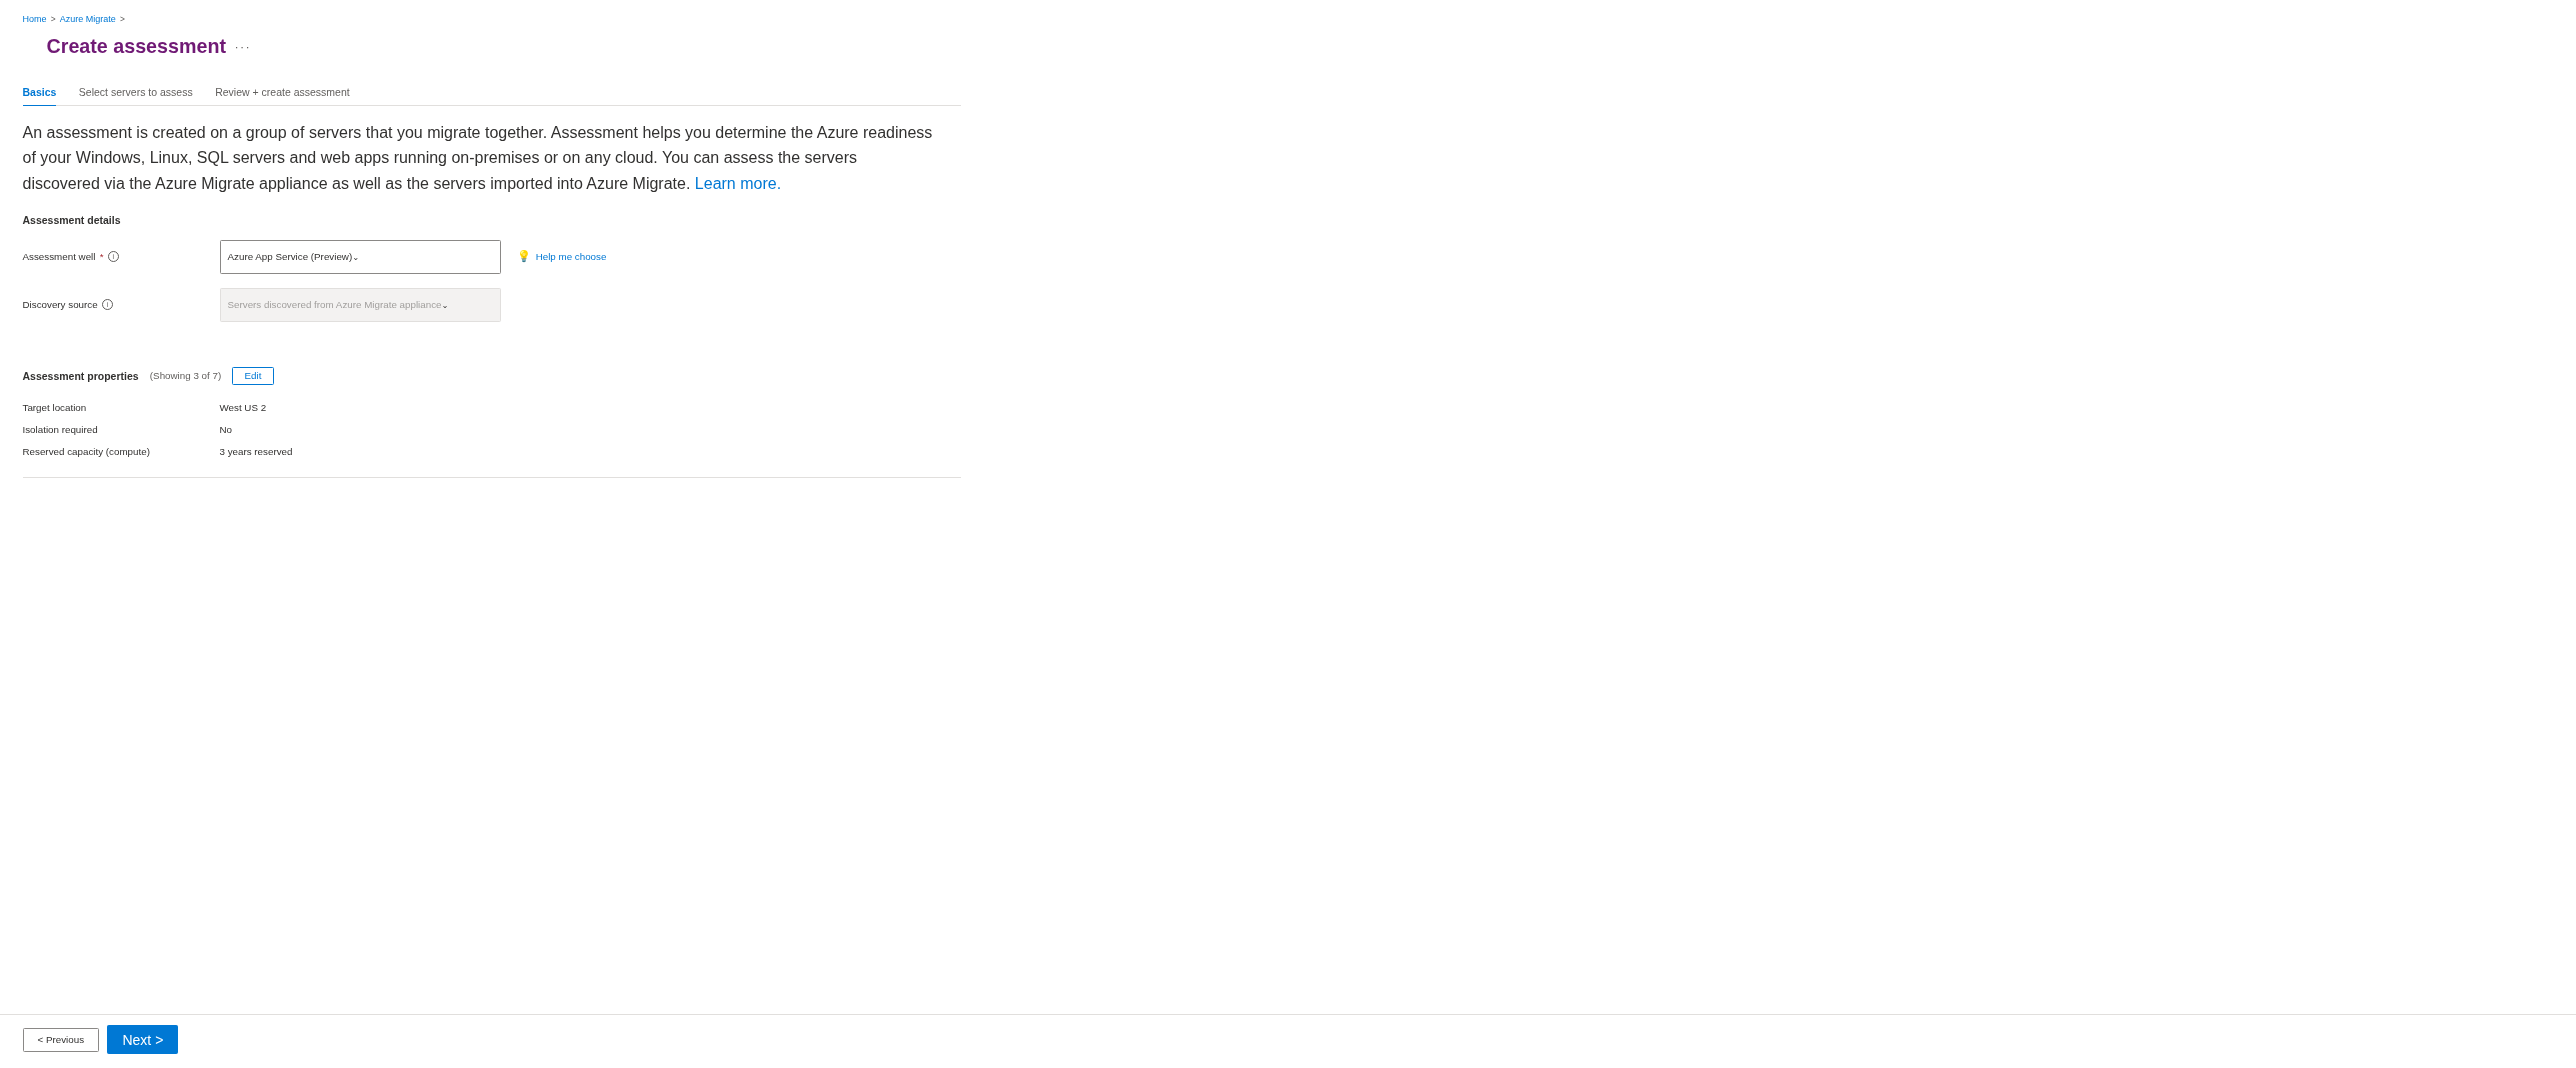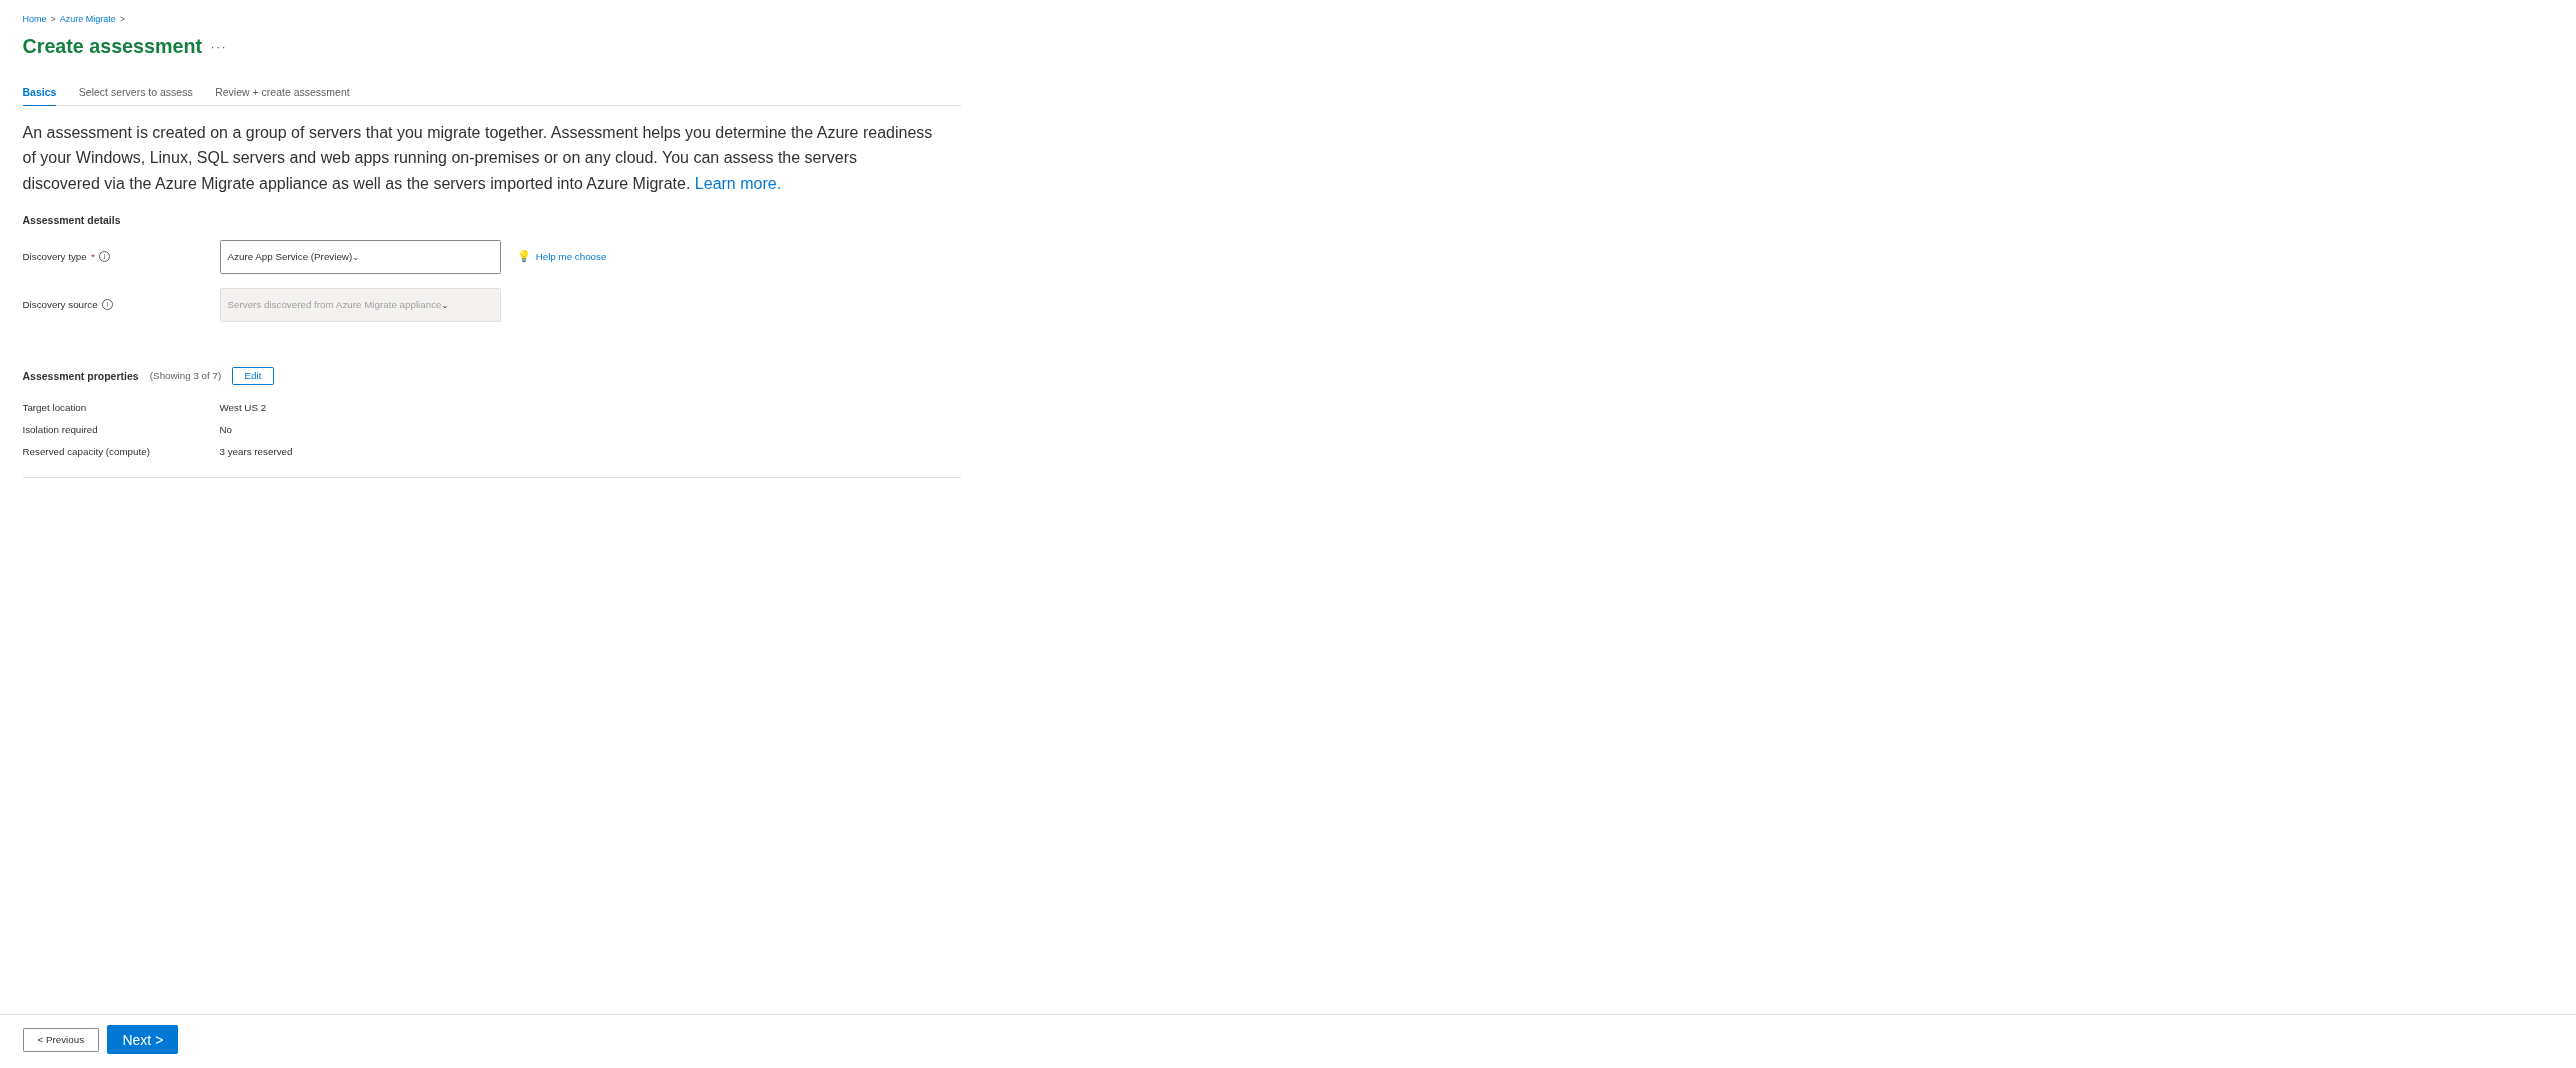--- a/index.html
+++ b/index.html
@@ -43,21 +43,22 @@
     }
     .page-title-row {
       display: flex;
       align-items: center;
       gap: 8.4px;
       margin-bottom: 19.7px;
     }
     .page-title {
       font-size: 19.7px;
       font-weight: 600;
-      color: #15803d;
+      color: #701a75;
+      margin-left: 24px;
     }
     .ellipsis-menu {
       color: #605e5c;
       font-size: 12.6px;
       cursor: pointer;
       letter-spacing: 1.4px;
     }
     .tabs-container {
       display: flex;
       border-bottom: 0.7px solid #e1dfdd;
@@ -276,21 +277,21 @@
     <p class="description-text">
       <span>An assessment is created on a group of servers that you migrate together. Assessment helps you determine the Azure readiness of your Windows, Linux, SQL servers and web apps running on-premises or on any cloud. You can assess the servers discovered via the Azure Migrate appliance as well as the servers imported into Azure Migrate.</span>
       <a class="learn-more-link">Learn more.</a>
     </p>
 
     <div>
       <div class="section-title">Assessment details</div>
 
       <div class="form-row">
         <div class="form-label">
-          <span>Discovery type</span>
+          <span>Assessment well</span>
           <span class="required-star">*</span>
           <span class="info-icon">i</span>
         </div>
         <div class="form-control-area">
           <div class="select-dropdown">
             <span>Azure App Service (Preview)</span>
             <span class="select-arrow">⌄</span>
           </div>
           <div class="help-me-choose">
             <span class="lightbulb-icon">💡</span>

